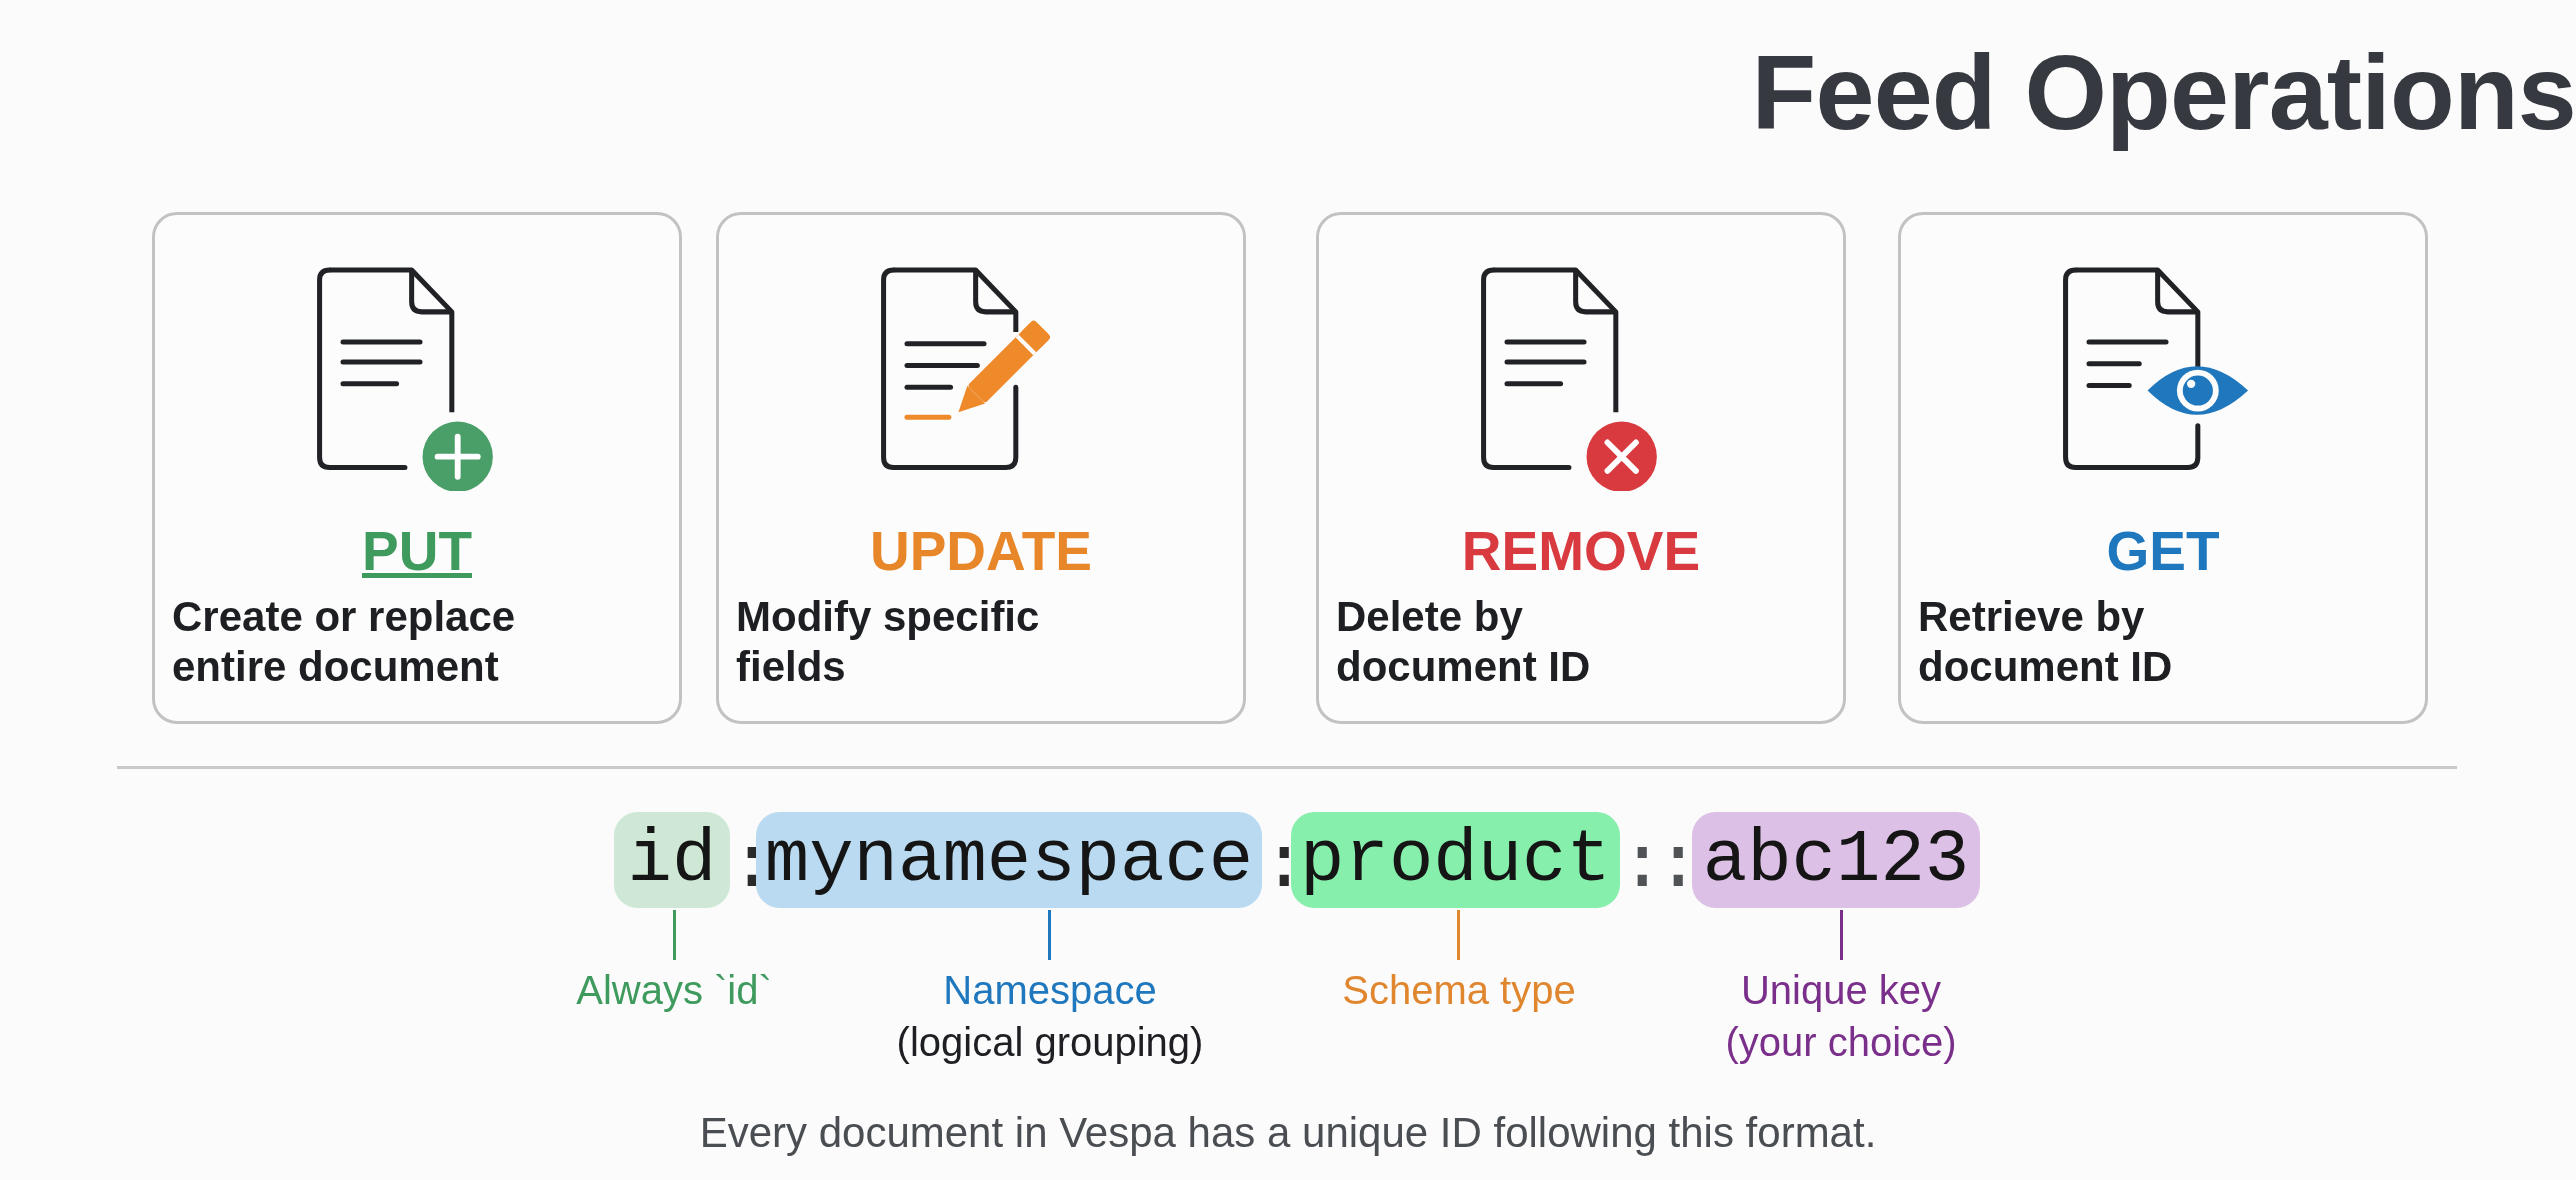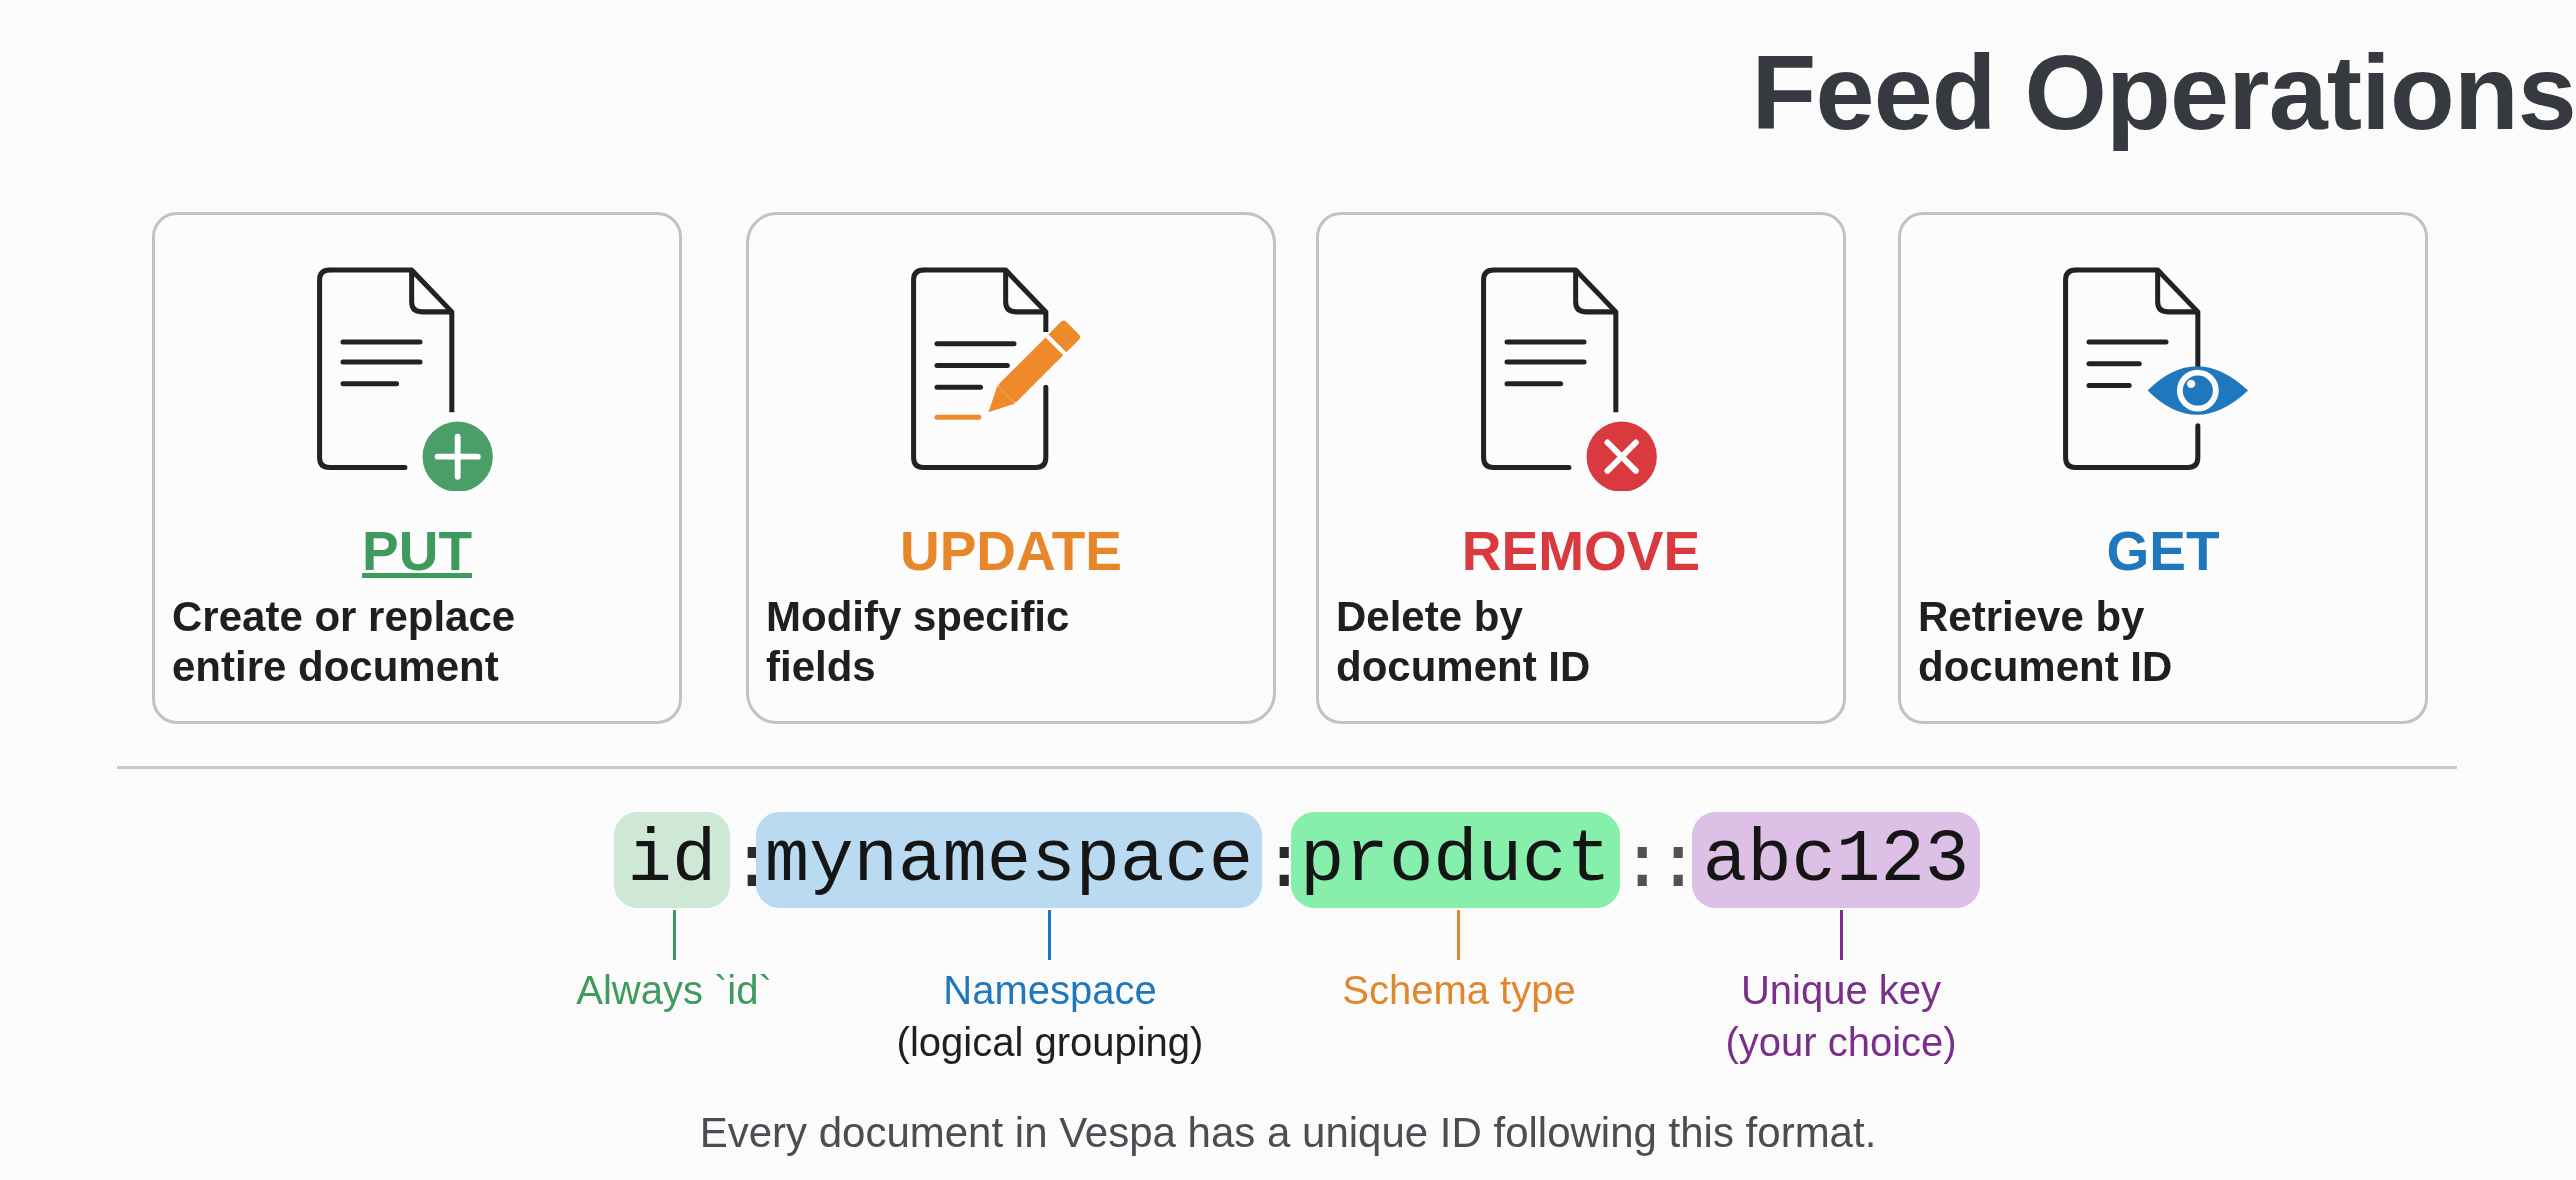--- a/index.html
+++ b/index.html
@@ -69,21 +69,21 @@
     <line x1="181" y1="205" x2="181" y2="253" stroke="#fff" stroke-width="7" stroke-linecap="round"></line>
     <line x1="157" y1="229" x2="205" y2="229" stroke="#fff" stroke-width="7" stroke-linecap="round"></line>
   </svg>
   <div class="op" style="color:#3f9a5e;text-decoration:underline;">PUT</div>
   <div class="desc">
     <div>Create or replace</div>
     <div>entire document</div>
   </div>
 </div>
 
-<div class="card" style="left:746px;border-radius:31px;">
+<div class="card" style="left:716px;">
   <svg class="icon" viewBox="0 0 260 270">
     <path d="M28 6 H126 L174 56 V80" fill="none" stroke="#202226" stroke-width="6" stroke-linejoin="round"></path>
     <path d="M174 146 V230 Q174 242 162 242 H28 Q16 242 16 230 V18 Q16 6 28 6" fill="none" stroke="#202226" stroke-width="6" stroke-linecap="round"></path>
     <path d="M126 6 V44 Q126 56 138 56 H174" fill="none" stroke="#202226" stroke-width="6" stroke-linejoin="round"></path>
     <line x1="44" y1="94" x2="136" y2="94" stroke="#202226" stroke-width="6" stroke-linecap="round"></line>
     <line x1="44" y1="120" x2="128" y2="120" stroke="#202226" stroke-width="6" stroke-linecap="round"></line>
     <line x1="44" y1="146" x2="96" y2="146" stroke="#202226" stroke-width="6" stroke-linecap="round"></line>
     <line x1="44" y1="182" x2="94" y2="182" stroke="#ee8a2a" stroke-width="6" stroke-linecap="round"></line>
     <g transform="rotate(45 150 130)">
       <rect x="136" y="52" width="30" height="112" rx="4" fill="#ee8a2a"></rect>

